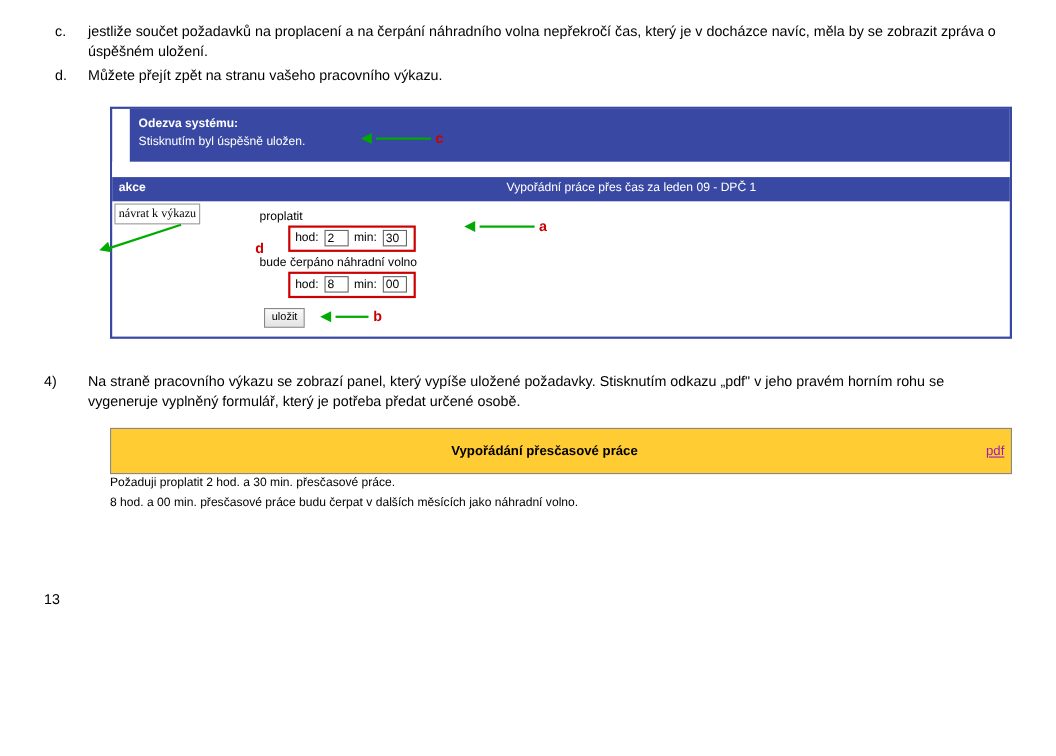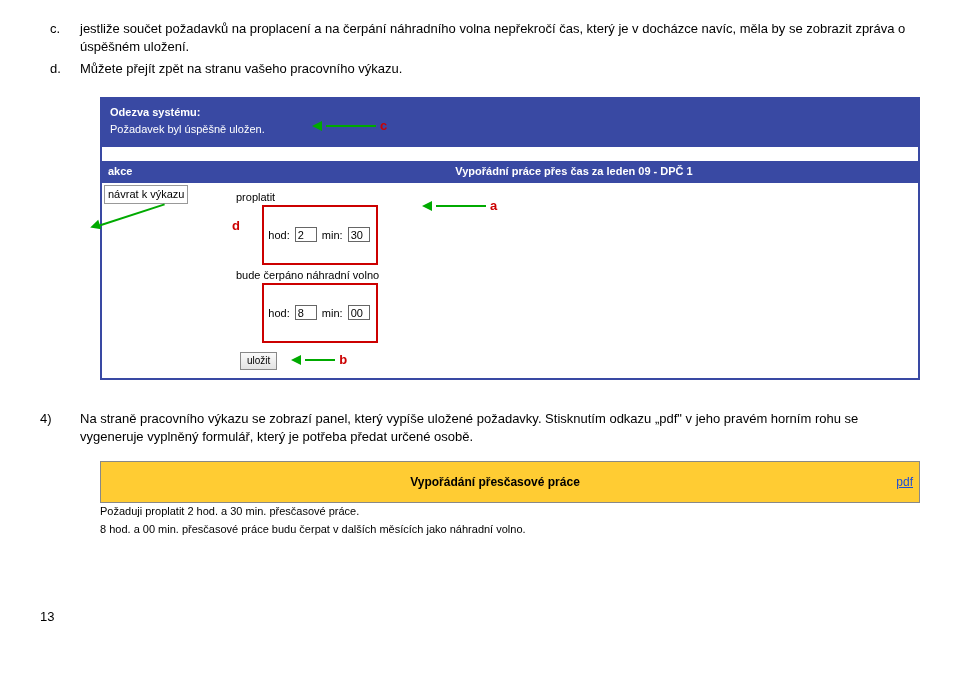--- a/index.html
+++ b/index.html
@@ -23,20 +23,21 @@
     font-family: Arial, sans-serif;
     font-size: 11px;
     color: #000;
   }
   .sys-header {
     background: #3949a3;
     color: #fff;
     padding: 6px 4px 10px 8px;
     font-size: 11px;
     position: relative;
+    margin-left: 16px;
   }
   .sys-title { font-weight: bold; margin-bottom: 2px; }
   .annot {
     position: absolute;
     display: flex;
     align-items: center;
     gap: 4px;
   }
   .annot-label {
     color: #c00;
@@ -67,37 +68,38 @@
   }
   .sep-left {
     width: 128px;
     padding: 3px 6px;
     font-weight: bold;
   }
   .sep-right {
     flex: 1;
     text-align: center;
     padding: 3px 6px;
-    font-weight: bold;
+    font-weight: normal;
   }
   .white-strip { background:#fff; height:14px; }
   .body-row { display:flex; }
   .left-col {
     width: 128px;
     padding: 0;
     position: relative;
   }
   .navrat-box {
     border: 1px solid #999;
     background: #fff;
     font-size: 11px;
     padding: 1px 3px;
     display: inline-block;
     margin-top: 2px;
     margin-left: 2px;
+    font-family: Liberation Serif, serif;
   }
   .right-col {
     flex: 1;
     padding: 4px 6px;
     font-size: 11px;
   }
   .info-line { margin-bottom: 6px; line-height:1.3;}
   .prop-row {
     display: flex;
     align-items: center;
@@ -109,21 +111,21 @@
   .small-input {
     border: 1px solid #666;
     font-size: 11px;
     width: 22px;
     height: 15px;
     padding: 0 2px;
     margin: 0 2px;
   }
   .red-box {
     border: 2px solid #c00;
-    padding: 20px 4px;
+    padding: 2px 4px;
     display: inline-block;
   }
   .ulozit-btn {
     border: 1px solid #888;
     background: linear-gradient(#fafafa,#e3e3e3);
     font-size: 10px;
     padding: 1px 6px;
     display: inline-block;
     margin: 6px 0 4px 4px;
   }
@@ -135,21 +137,21 @@
   }
   .yellow-row {
     background: #ffcc33;
     display: flex;
     font-weight: bold;
     font-size: 12px;
     padding: 12px 6px;
     border: 1px solid #888;
   }
   .yellow-title { flex:1; text-align:center; }
-  .pdf-link { width:30px; text-align:right; font-weight:normal; text-decoration: underline; color:#1d4ed8;}
+  .pdf-link { width:30px; text-align:right; font-weight:normal; text-decoration: underline; color:#a21caf;}
   .result-line {
     font-size: 11px;
     padding: 1px 0;
   }
   .page-num {
     text-align: left;
     margin-top: 70px;
     font-size: 13px;
   }
 </style>
@@ -162,21 +164,21 @@
 </div>
 
 <div class="doc-item">
   <div class="doc-marker">d.</div>
   <div class="doc-text">Můžete přejít zpět na stranu vašeho pracovního výkazu.</div>
 </div>
 
 <div class="screenshot1">
   <div class="sys-header">
     <div class="sys-title">Odezva systému:</div>
-    <div>Požadavek byl úspěšně uložen.</div>
+    <div>Stisknutím byl úspěšně uložen.</div>
 
     <div class="annot" style="left:210px; top:18px;">
       <div class="arrow-left"></div>
       <div class="arrow-line" style="width:50px;"></div>
       <span class="annot-label">c</span>
     </div>
   </div>
   <div class="white-strip"></div>
   <div class="sep-row">
     <div class="sep-left">akce</div>

